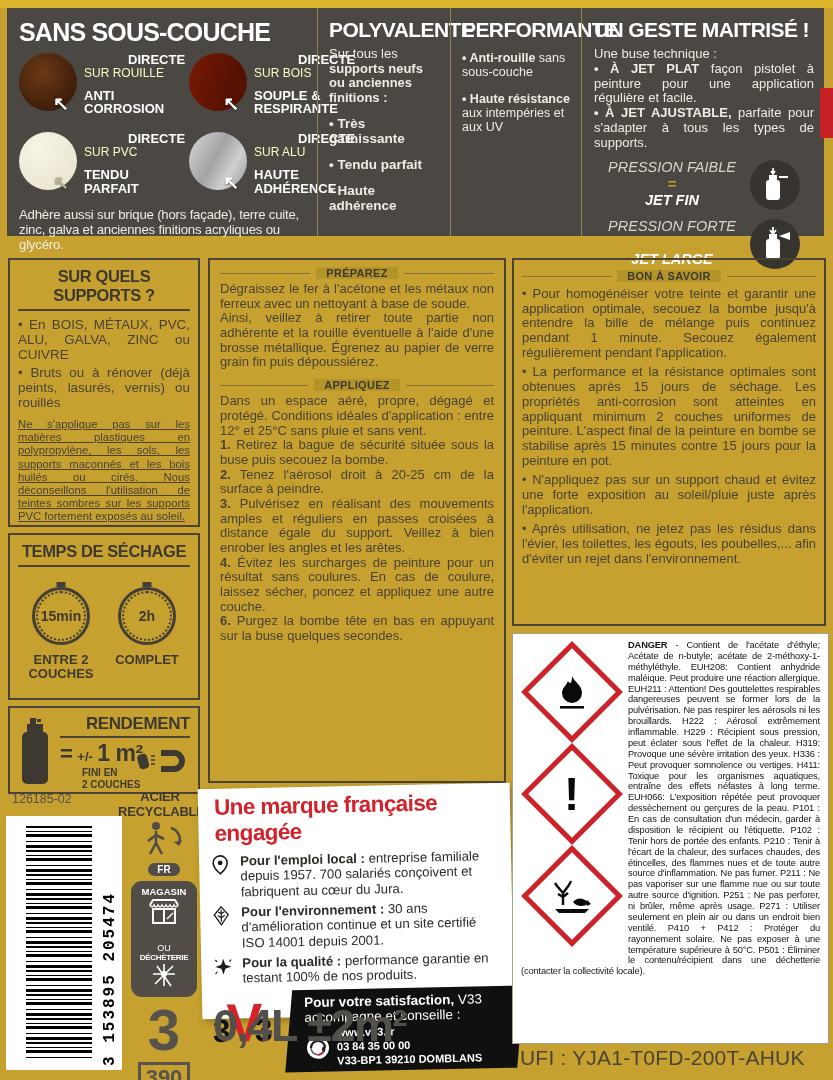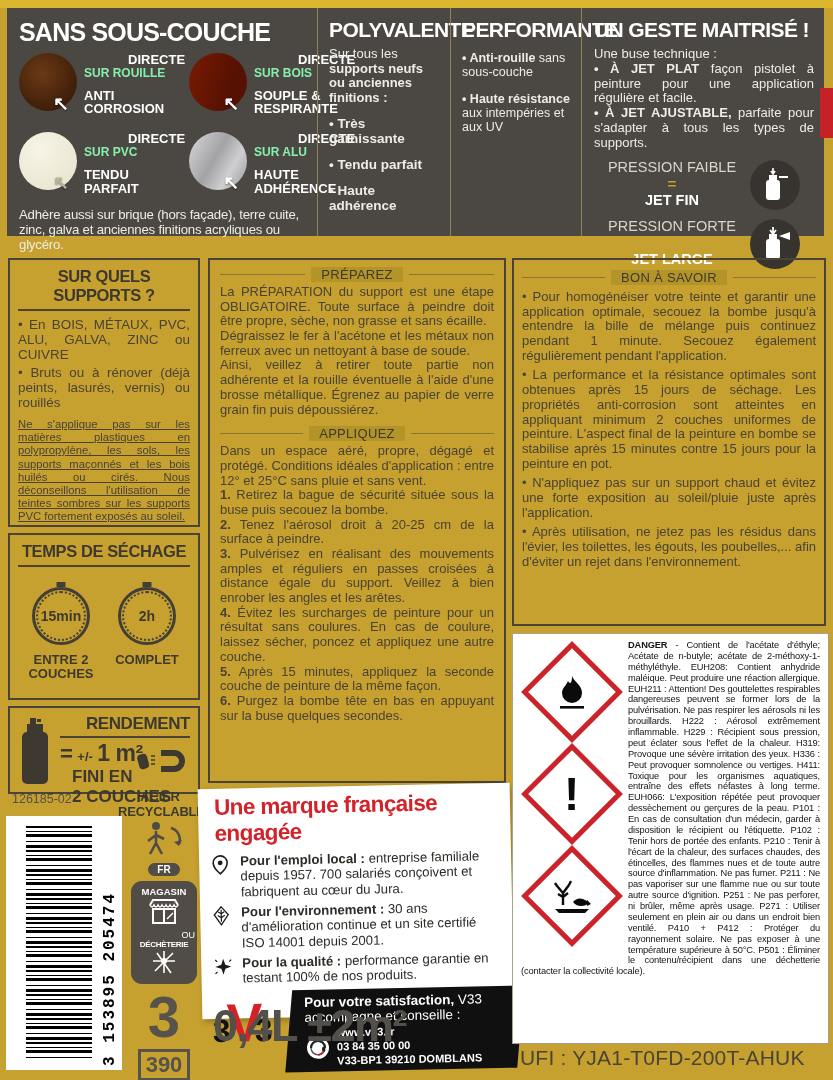--- a/index.html
+++ b/index.html
@@ -21,28 +21,28 @@
   .swatch-item{display:flex;gap:7px;}
   .circle{width:58px;height:58px;border-radius:50%;position:relative;flex:none;}
   .sw-rouille{background:radial-gradient(circle at 40% 35%,#6b3a16,#46220b 60%,#2e1506);}
   .sw-bois{background:linear-gradient(105deg,#c05a20,#8a3a12 70%),#a04a18;
     background-blend-mode:multiply;}
   .sw-pvc{background:radial-gradient(circle at 35% 30%,#f7f4e6,#e8e2cc);}
   .sw-alu{background:linear-gradient(120deg,#d9d9da 0%,#a3a3a6 45%,#cfcfd1 70%,#97979a 100%);}
   .arrow-glyph{position:absolute;bottom:-4px;right:8px;color:#fff;font-size:19px;font-weight:bold;
     text-shadow:0 1px 2px rgba(0,0,0,.45);}
   .sw-l1{font-weight:bold;font-size:13px;color:#fff;line-height:1.05;padding-left:44px;}
-  .sw-l2{font-weight:bold;font-size:12px;color:#86efac;line-height:1.1;}
+  .sw-l2{font-weight:normal;font-size:12px;color:#fef9c3;line-height:1.1;}
   .sw-benefit{font-weight:bold;font-size:13px;color:#fff;margin-top:9px;line-height:1.05;}
   .sans-foot{margin-top:13px;font-size:13.2px;line-height:1.13;color:#EFECE3;letter-spacing:-0.2px;}
   .top-p{font-size:13px;line-height:1.12;margin:0 0 4px;}
   .poly-b{font-weight:bold;font-size:13.5px;margin-top:11px;}
   .perf-b{font-size:12.5px;line-height:1.12;margin-top:9px;}
   .geste-p{font-size:13px;line-height:1.14;text-align:justify;margin:0;}
-  .press-row{display:flex;align-items:center;justify-content:center;gap:14px;margin-top:9px;}
+  .press-row{display:flex;align-items:center;justify-content:center;gap:14px;margin-top:9px;font-style:italic;}
   .press-txt{text-align:center;font-size:14.5px;color:#D9D5C9;line-height:1.1;}
   .press-eq{color:#C6A12F;font-weight:bold;font-size:15px;}
   .press-res{color:#fff;font-weight:bold;}
   .press-icon{width:50px;height:50px;border-radius:50%;background:#37342F;display:flex;
     align-items:center;justify-content:center;flex:none;}
   .red-tab{position:absolute;left:820px;top:88px;width:13px;height:50px;background:#C52127;}
 
   
   .box{position:absolute;border:2px solid #4A4438;padding:7px 8px;box-sizing:border-box;}
   .box-title{font-weight:bold;text-align:center;font-size:16.5px;letter-spacing:-0.4px;color:#3E3930;
@@ -59,48 +59,48 @@
   .clock::before{content:"";position:absolute;top:-8px;left:50%;transform:translateX(-50%);
     width:9px;height:5px;background:#443F36;}
   .clock::after{content:"";position:absolute;inset:1px;border:2px dotted #443F36;border-radius:50%;}
   .clock-label{font-weight:bold;font-size:13px;line-height:1.1;color:#3E3930;}
   #rendement-box{left:8px;top:706px;width:192px;height:88px;display:flex;gap:8px;padding:6px 8px;}
   .rd-right{flex:1;}
   .rd-title{font-weight:bold;font-size:17px;text-align:right;color:#3E3930;letter-spacing:-0.4px;
     border-bottom:2px solid #4A4438;padding-bottom:2px;}
   .rd-line{margin-top:2px;font-weight:bold;color:#3E3930;}
   .rd-eq{font-size:22px;}  .rd-pm{font-size:13px;}  .rd-val{font-size:23px;letter-spacing:-0.5px;}
-  .rd-sub{font-weight:bold;font-size:17px;line-height:1.15;color:#3E3930;margin-left:12px;}
+  .rd-sub{font-weight:bold;font-size:10px;line-height:1.15;color:#3E3930;margin-left:22px;}
   #ref-num{position:absolute;left:12px;top:792px;font-size:12.5px;color:#55504A;}
   #acier-block{position:absolute;left:118px;top:748px;width:84px;text-align:center;color:#3E3930;}
   .acier-cap{font-weight:bold;font-size:13px;margin-top:11px;letter-spacing:-0.2px;}
   #barcode-box{position:absolute;left:6px;top:816px;width:116px;height:254px;background:#fff;}
   .bc-stripes{position:absolute;left:20px;top:10px;width:66px;height:234px;
     background:repeating-linear-gradient(180deg,#000 0 2px,#fff 2px 5px,#000 5px 6px,#fff 6px 8px,
     #000 8px 11px,#fff 11px 15px,#000 15px 16px,#fff 16px 19px,#000 19px 22px,#fff 22px 24px);}
   .bc-digits{position:absolute;right:3px;top:4px;height:246px;writing-mode:vertical-rl;
     transform:rotate(180deg);font-family:"Liberation Mono",monospace;font-weight:bold;
     font-size:16px;letter-spacing:2px;color:#000;}
   #recycle-col{position:absolute;left:132px;top:818px;width:64px;display:flex;flex-direction:column;
     align-items:center;gap:5px;color:#514C45;}
   .fr-pill{background:#514C45;color:#fff;font-weight:bold;font-size:10px;padding:1px 9px;
     border-radius:9px;}
   .magasin-box{background:#514C45;border-radius:11px;width:62px;padding:5px 2px;color:#fff;
     text-align:center;}
   .mg-t1{font-weight:bold;font-size:9.5px;}
-  .mg-t2{font-size:9px;margin-top:1px;text-align:right;}
+  .mg-t2{font-size:9px;margin-top:14px;}
   .mg-t3{font-weight:bold;font-size:8px;letter-spacing:-0.3px;}
   .big3{font-size:58px;font-weight:bold;line-height:0.95;color:#57534C;}
   .code520{border:3px solid #57534C;font-size:22px;font-weight:bold;padding:0 5px;color:#57534C;}
 
   
   #main-box{left:208px;top:258px;width:298px;height:525px;border:2px solid #4A4438;padding:4px 10px;}
   .sec-title{display:flex;align-items:center;gap:6px;margin:3px 0 3px;}
   .sec-title::before,.sec-title::after{content:"";flex:1;height:1px;background:#8A7632;}
-  .sec-title span{background:#B29428;padding:0 10px;font-weight:normal;font-size:13px;
+  .sec-title span{background:#B29428;padding:0 10px;font-weight:bold;font-size:11px;
     color:#3E3930;letter-spacing:0.3px;}
   .para{font-size:13px;line-height:1.13;text-align:justify;margin:0;color:#4A4335;}
   .para + .para{margin-top:0;}
   .step-n{font-weight:bold;}
   #marque-box{position:absolute;left:200px;top:786px;width:312px;height:226px;background:#fff;
     transform:rotate(-1.2deg);box-shadow:2px 3px 6px rgba(0,0,0,.25);padding:4px 0 0;}
   .mq-title{color:#D3222A;font-weight:bold;font-size:22.5px;letter-spacing:-0.6px;margin:2px 8px 4px 16px;}
   .mq-item{display:flex;gap:7px;padding:3px 10px 2px 12px;}
   .mq-ico{width:22px;flex:none;padding-top:1px;}
   .mq-txt{font-size:13.2px;line-height:1.16;color:#2E2B27;}
@@ -327,32 +327,30 @@
       </svg>
     </div>
     <div class="big3">3</div>
     <div class="code520">390</div>
   </div>
 
   <div class="box" id="main-box">
     <div class="sec-title">
         <span>PRÉPAREZ</span>
       </div>
-    <p class="para">La PRÉPARATION du support est une étape OBLIGATOIRE. Toute surface à peindre doit être propre, sèche, non grasse et sans écaille.</p>
     <p class="para">Dégraissez le fer à l'acétone et les métaux non ferreux avec un nettoyant à base de soude.</p>
     <p class="para">Ainsi, veillez à retirer toute partie non adhérente et la rouille éventuelle à l'aide d'une brosse métallique. Égrenez au papier de verre grain fin puis dépoussiérez.</p>
     <div class="sec-title" style="margin-top:9px">
         <span>APPLIQUEZ</span>
       </div>
     <p class="para">Dans un espace aéré, propre, dégagé et protégé. Conditions idéales d'application : entre 12° et 25°C sans pluie et sans vent.</p>
     <p class="para"><span class="step-n">1.</span><span> Retirez la bague de sécurité située sous la buse puis secouez la bombe.</span></p>
     <p class="para"><span class="step-n">2.</span><span> Tenez l'aérosol droit à 20-25 cm de la surface à peindre.</span></p>
     <p class="para"><span class="step-n">3.</span><span> Pulvérisez en réalisant des mouvements amples et réguliers en passes croisées à distance égale du support. Veillez à bien enrober les angles et les arêtes.</span></p>
     <p class="para"><span class="step-n">4.</span><span> Évitez les surcharges de peinture pour un résultat sans coulures. En cas de coulure, laissez sécher, poncez et appliquez une autre couche.</span></p>
-    <p class="para"><span class="step-n">5.</span><span> Après 15 minutes, appliquez la seconde couche de peinture de la même façon.</span></p>
     <p class="para"><span class="step-n">6.</span><span> Purgez la bombe tête en bas en appuyant sur la buse quelques secondes.</span></p>
   </div>
 
   <div id="marque-box">
     <div class="mq-title">Une marque française engagée</div>
     <div class="mq-item">
       <div class="mq-ico">
         <svg width="18" height="20" viewBox="0 0 18 20">
             <path d="M9 1 a7 7 0 0 1 7 7 c0 5 -7 11 -7 11 s-7 -6 -7 -11 a7 7 0 0 1 7 -7 z" stroke="#1c1c1c" stroke-width="1.6" fill="none"></path>
             <circle cx="9" cy="8" r="2.4" fill="#1c1c1c"></circle>

